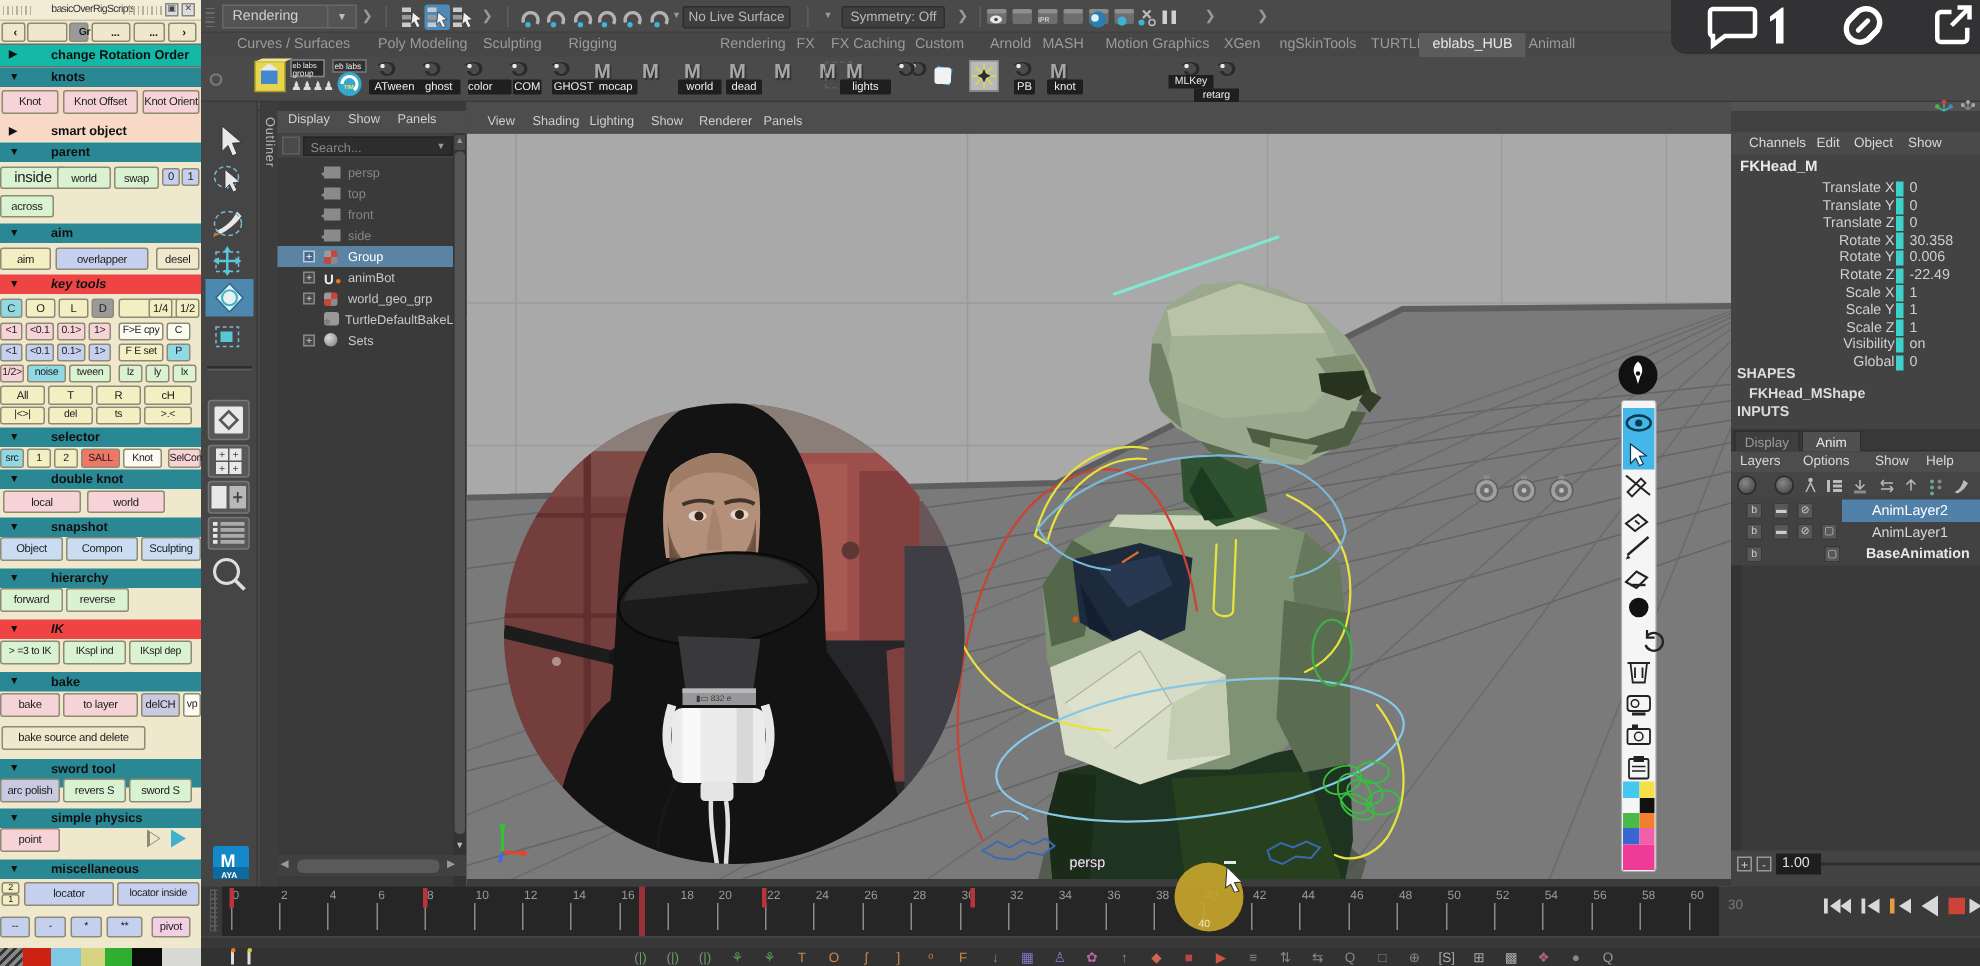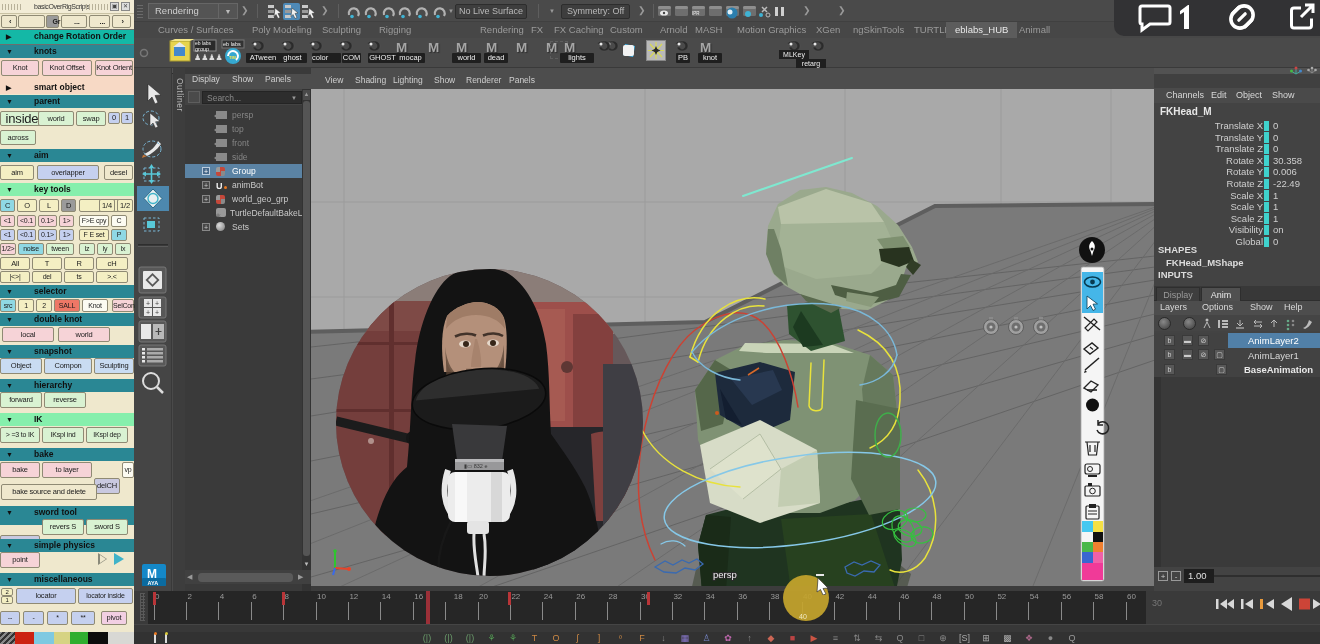--- a/index.html
+++ b/index.html
@@ -15,31 +15,31 @@
 .tab{position:relative;display:inline-block;color:#9b9b9b;font-size:9.5px;line-height:16px;padding:0 9px;}
 .tab.on{background:#5c5c5c;color:#e8e8e8;}
 .fld{background:#3e3e3e;border:1px solid #2d2d2d;color:#b9b9b9;font-size:9px;text-align:center;height:15px;line-height:13px;border-radius:2px;}
 .vsep{width:1px;height:14px;top:4px;background:#5e5e5e;}
 
 #lpanel{left:0;top:0;width:134px;height:644px;background:#efe8cd;z-index:30;font-size:8px;color:#222;}
 .hdr{left:0;width:134px;height:13px;color:#101010;font-weight:bold;font-size:8.5px;line-height:13px;}
 .hdr .tri{position:absolute;left:6px;top:0;font-size:7px;}
 .hdr .tx{position:absolute;left:34px;top:0;}
 .teal{background:#2a8794;}
-.mauve{background:#86efac;}
+.mauve{background:#ef4444;font-style:italic;}
 .btn{height:14px;border:1px solid #8f8a74;border-radius:2px;font-size:7.5px;text-align:center;color:#1c1c1c;line-height:12px;overflow:visible;white-space:nowrap;letter-spacing:-0.2px;}
 .pink{background:#f6d3d7;}
 .mint{background:#d9f2d2;}
 .lav{background:#c5d0ef;}
 .cy{background:#8fd8e4;}
 .yel{background:#f4efc3;}
 .wh{background:#fcfbf2;}
 .crm{background:#efe8cd;}
 .gray{background:#9a9a9a;}
-.lavg{background:#c9c9e0;margin-top:16px;}
+.lavg{background:#c9c9e0;}
 .lav2{background:#c9dcf2;}
 
 #toolbox{left:134px;top:68px;width:38px;height:523px;background:#454545;border-right:1px solid #393939;}
 
 #otab{left:173px;top:68px;width:12px;height:523px;background:#3d3d3d;}
 #outliner{left:185px;top:68px;width:126px;height:523px;background:#3a3a3a;}
 #omenu{left:0;top:6px;width:126px;height:15px;background:#4d4d4d;color:#cfcfcf;font-size:8.5px;}
 .orow{left:0;width:119px;height:14px;font-size:8.5px;color:#c9c9c9;line-height:14px;}
 .orow.dis{color:#858585;}
 
@@ -920,21 +920,21 @@
 <div class="btn pink" style="left:42px;top:60px;width:50px;height:16px;font-size:7.5px;line-height:14px;">Knot Offset</div>
 <div class="btn pink" style="left:95px;top:60px;width:38px;height:16px;font-size:7.5px;line-height:14px;">Knot Orient</div>
 <div class="hdr " style="background:#f7d9c5;top:80.5px;height:13px;">
         <span class="tri" style="color:#101010">▶</span>
         <span class="tx" style="color:#101010">smart object</span>
       </div>
 <div class="hdr teal" style="top:95px;height:13px;">
         <span class="tri" style="color:#101010">▼</span>
         <span class="tx" style="color:#101010">parent</span>
       </div>
-<div class="btn mint" style="left:0px;top:111px;width:44px;height:15px;font-size:13px;line-height:13px;">inside</div>
+<div class="btn mint" style="left:0px;top:111px;width:44px;height:15px;font-size:10px;line-height:13px;">inside</div>
 <div class="btn mint" style="left:38px;top:111px;width:36px;height:15px;font-size:7.5px;line-height:13px;">world</div>
 <div class="btn mint" style="left:76px;top:111px;width:30px;height:15px;font-size:7.5px;line-height:13px;">swap</div>
 <div class="btn lav" style="left:108px;top:112px;width:12px;height:12px;font-size:7.5px;line-height:10px;">0</div>
 <div class="btn lav" style="left:121px;top:112px;width:12px;height:12px;font-size:7.5px;line-height:10px;">1</div>
 <div class="btn mint" style="left:0px;top:130px;width:36px;height:15px;font-size:7.5px;line-height:13px;">across</div>
 <div class="hdr teal" style="top:149px;height:13px;">
         <span class="tri" style="color:#101010">▼</span>
         <span class="tx" style="color:#101010">aim</span>
       </div>
 <div class="btn yel" style="left:0px;top:164.5px;width:34px;height:15px;font-size:7.5px;line-height:13px;">aim</div>

